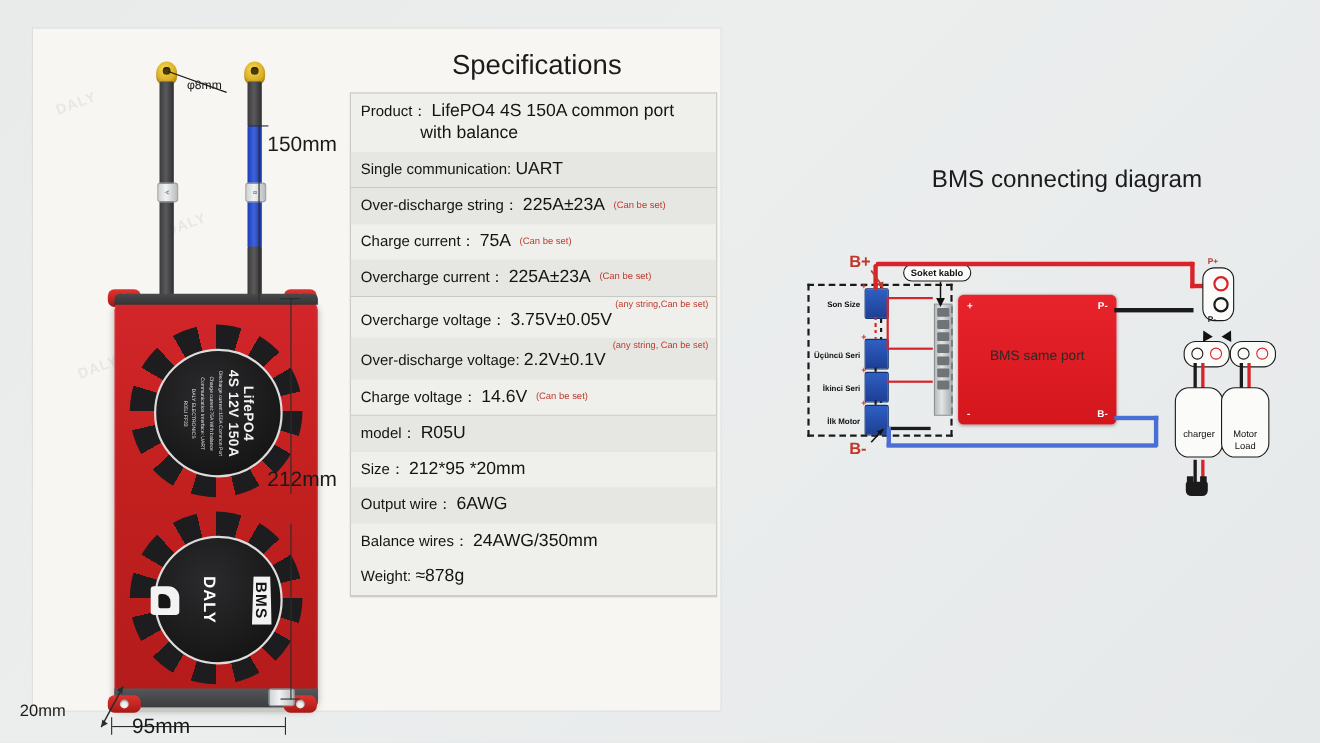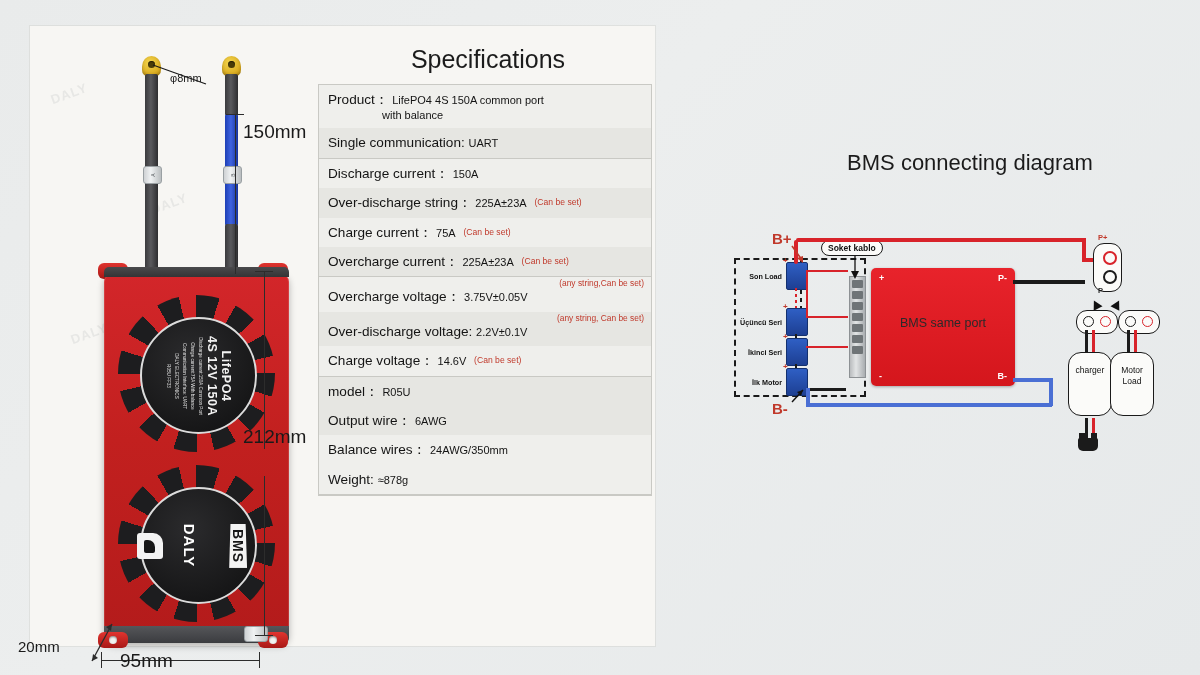--- a/index.html
+++ b/index.html
@@ -128,21 +128,21 @@
     border:1px solid #c9c9c4; border-collapse:collapse;
     background:#efefec;
   }
   .spec-group{ border-bottom:1px solid #c9c9c4; }
   .spec-row{
     position:relative; padding:6px 9px 6px 9px;
     font-size:13.6px; color:#141414; line-height:1.28;
   }
   .spec-row.alt{ background:#e6e6e2; }
   .spec-row .key{ font-weight:400; }
-  .spec-row .val{ font-size:11px; }
+  .spec-row .val{ font-size:16px; }
   .note{ color:#c0392b; font-size:8.6px; vertical-align:2px; margin-left:4px; }
   .note-top{
     position:absolute; right:7px; top:1px; color:#c0392b; font-size:8.4px;
   }
   .indent{ display:block; padding-left:54px; }
 
   
   .diag-title{
     position:absolute; left:760px; top:150px; width:420px;
     text-align:center; font-size:22px; color:#1b1b1b;
@@ -201,21 +201,21 @@
   .port .hole{
     position:absolute; left:50%; margin-left:-5px; width:10px; height:10px;
     border-radius:50%; background:#fbfbf9;
   }
   .port .hole.r{ border:2px solid #d8232a; top:7px; }
   .port .hole.k{ border:2px solid #1b1b1b; top:26px; }
   .port-lbl{ position:absolute; font-size:7.5px; font-weight:700; }
   .dev{
     position:absolute; width:44px; height:64px; border:1.5px solid #1a1a1a;
     border-radius:13px; background:#fbfbf9; font-size:8.5px; color:#111;
-    text-align:center; padding-top:12px; box-sizing:border-box; line-height:11px;
+    text-align:center; padding-top:36px; box-sizing:border-box; line-height:11px;
   }
   .dev-plug{
     position:absolute; width:40px; height:22px; border:1.5px solid #1a1a1a;
     border-radius:11px; background:#fbfbf9;
   }
   .dev-plug .h{
     position:absolute; top:5px; width:9px; height:9px; border-radius:50%;
     background:#fbfbf9;
   }
   .dev-plug .h.k{ left:6px; border:1.8px solid #1b1b1b; }
@@ -332,24 +332,20 @@
         <span class="val">LifePO4 4S 150A common port</span>
         <span class="val indent">with balance</span>
       </div>
       <div class="spec-row alt">
         <span class="key">Single communication:</span>
         <span class="val">UART</span>
       </div>
     </div>
 
     <div class="spec-group">
-      <div class="spec-row">
-        <span class="key">Discharge current：</span>
-        <span class="val">150A</span>
-      </div>
       <div class="spec-row alt">
         <span class="key">Over-discharge string：</span>
         <span class="val">225A±23A</span>
         <span class="note">(Can be set)</span>
       </div>
       <div class="spec-row">
         <span class="key">Charge current：</span>
         <span class="val">75A</span>
         <span class="note">(Can be set)</span>
       </div>
@@ -376,20 +372,24 @@
         <span class="val">14.6V</span>
         <span class="note">(Can be set)</span>
       </div>
     </div>
 
     <div class="spec-group">
       <div class="spec-row alt">
         <span class="key">model：</span>
         <span class="val">R05U</span>
       </div>
+      <div class="spec-row">
+        <span class="key">Size：</span>
+        <span class="val">212*95 *20mm</span>
+      </div>
       <div class="spec-row alt">
         <span class="key">Output wire：</span>
         <span class="val">6AWG</span>
       </div>
       <div class="spec-row">
         <span class="key">Balance wires：</span>
         <span class="val">24AWG/350mm</span>
       </div>
       <div class="spec-row">
         <span class="key">Weight:</span>
@@ -410,21 +410,21 @@
 
   <div class="wire" style="left:795px; top:288px; width:1.6px; height:20px; background:repeating-linear-gradient(180deg,#d8232a 0 3px,transparent 3px 6px);"></div>
   <div class="wire w-blk" style="left:795px; top:334px; width:1.6px; height:4px;"></div>
   <div class="wire w-blk" style="left:795px; top:364px; width:1.6px; height:4px;"></div>
 
   <div class="cell-plus" style="left:783px; top:256px;">+</div>
   <div class="cell-plus" style="left:783px; top:302px;">+</div>
   <div class="cell-plus" style="left:783px; top:332px;">+</div>
   <div class="cell-plus" style="left:783px; top:362px;">+</div>
 
-  <div class="cell-lbl" style="left:737px; top:272px; width:45px;">Son Load</div>
+  <div class="cell-lbl" style="left:737px; top:272px; width:45px;">Son Size</div>
   <div class="cell-lbl" style="left:730px; top:318px; width:52px;">Üçüncü Seri</div>
   <div class="cell-lbl" style="left:733px; top:348px; width:49px;">İkinci Seri</div>
   <div class="cell-lbl" style="left:740px; top:378px; width:42px;">İlk Motor</div>
 
   <div class="wire w-red" style="left:806px; top:270px; width:42px; height:1.8px;"></div>
   <div class="wire w-red" style="left:806px; top:316px; width:42px; height:1.8px;"></div>
   <div class="wire w-red" style="left:806px; top:346px; width:42px; height:1.8px;"></div>
   <div class="wire w-red" style="left:806px; top:270px; width:1.8px; height:46px;"></div>
 
   <div class="balance-strip">

